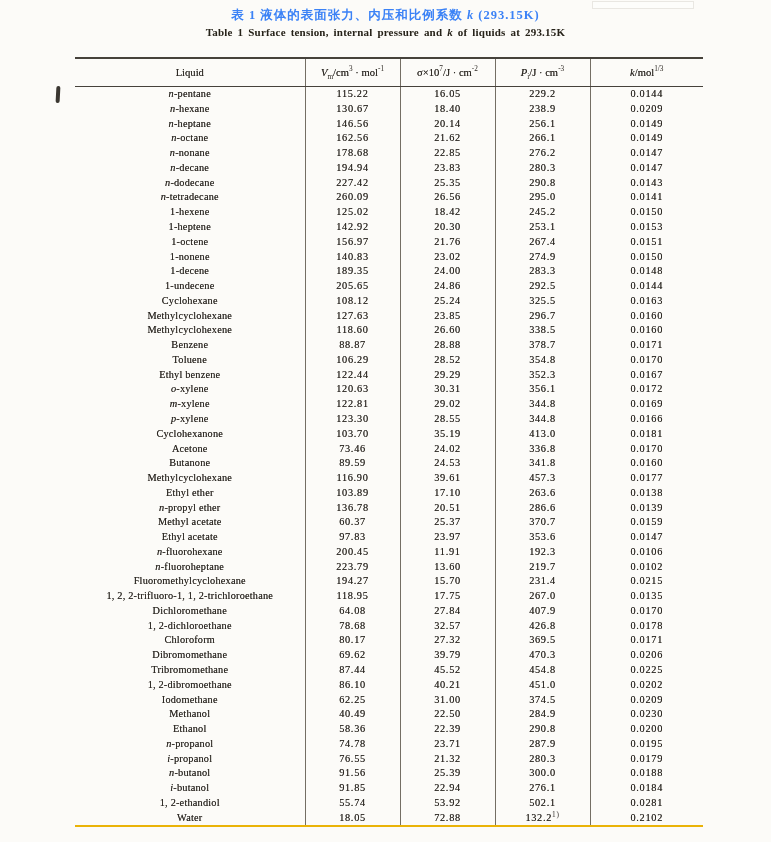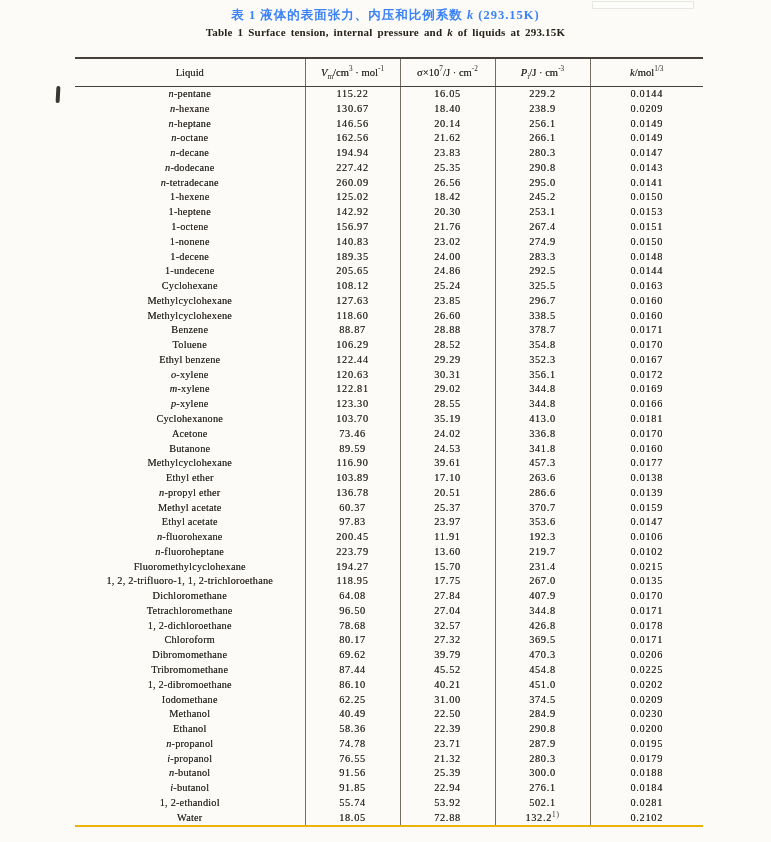--- a/index.html
+++ b/index.html
@@ -92,20 +92,27 @@
           <td class="c-num">0.0149</td>
         </tr>
         <tr>
           <td class="c-liquid"><i>n</i>-octane</td>
           <td class="c-num">162.56</td>
           <td class="c-num">21.62</td>
           <td class="c-num">266.1</td>
           <td class="c-num">0.0149</td>
         </tr>
         <tr>
+          <td class="c-liquid"><i>n</i>-nonane</td>
+          <td class="c-num">178.68</td>
+          <td class="c-num">22.85</td>
+          <td class="c-num">276.2</td>
+          <td class="c-num">0.0147</td>
+        </tr>
+        <tr>
           <td class="c-liquid"><i>n</i>-decane</td>
           <td class="c-num">194.94</td>
           <td class="c-num">23.83</td>
           <td class="c-num">280.3</td>
           <td class="c-num">0.0147</td>
         </tr>
         <tr>
           <td class="c-liquid"><i>n</i>-dodecane</td>
           <td class="c-num">227.42</td>
           <td class="c-num">25.35</td>
@@ -309,27 +316,20 @@
           <td class="c-num">0.0135</td>
         </tr>
         <tr>
           <td class="c-liquid">Dichloromethane</td>
           <td class="c-num">64.08</td>
           <td class="c-num">27.84</td>
           <td class="c-num">407.9</td>
           <td class="c-num">0.0170</td>
         </tr>
         <tr>
-          <td class="c-liquid">Tetrachloromethane</td>
-          <td class="c-num">96.50</td>
-          <td class="c-num">27.04</td>
-          <td class="c-num">344.8</td>
-          <td class="c-num">0.0171</td>
-        </tr>
-        <tr>
           <td class="c-liquid">1, 2-dichloroethane</td>
           <td class="c-num">78.68</td>
           <td class="c-num">32.57</td>
           <td class="c-num">426.8</td>
           <td class="c-num">0.0178</td>
         </tr>
         <tr>
           <td class="c-liquid">Chloroform</td>
           <td class="c-num">80.17</td>
           <td class="c-num">27.32</td>

